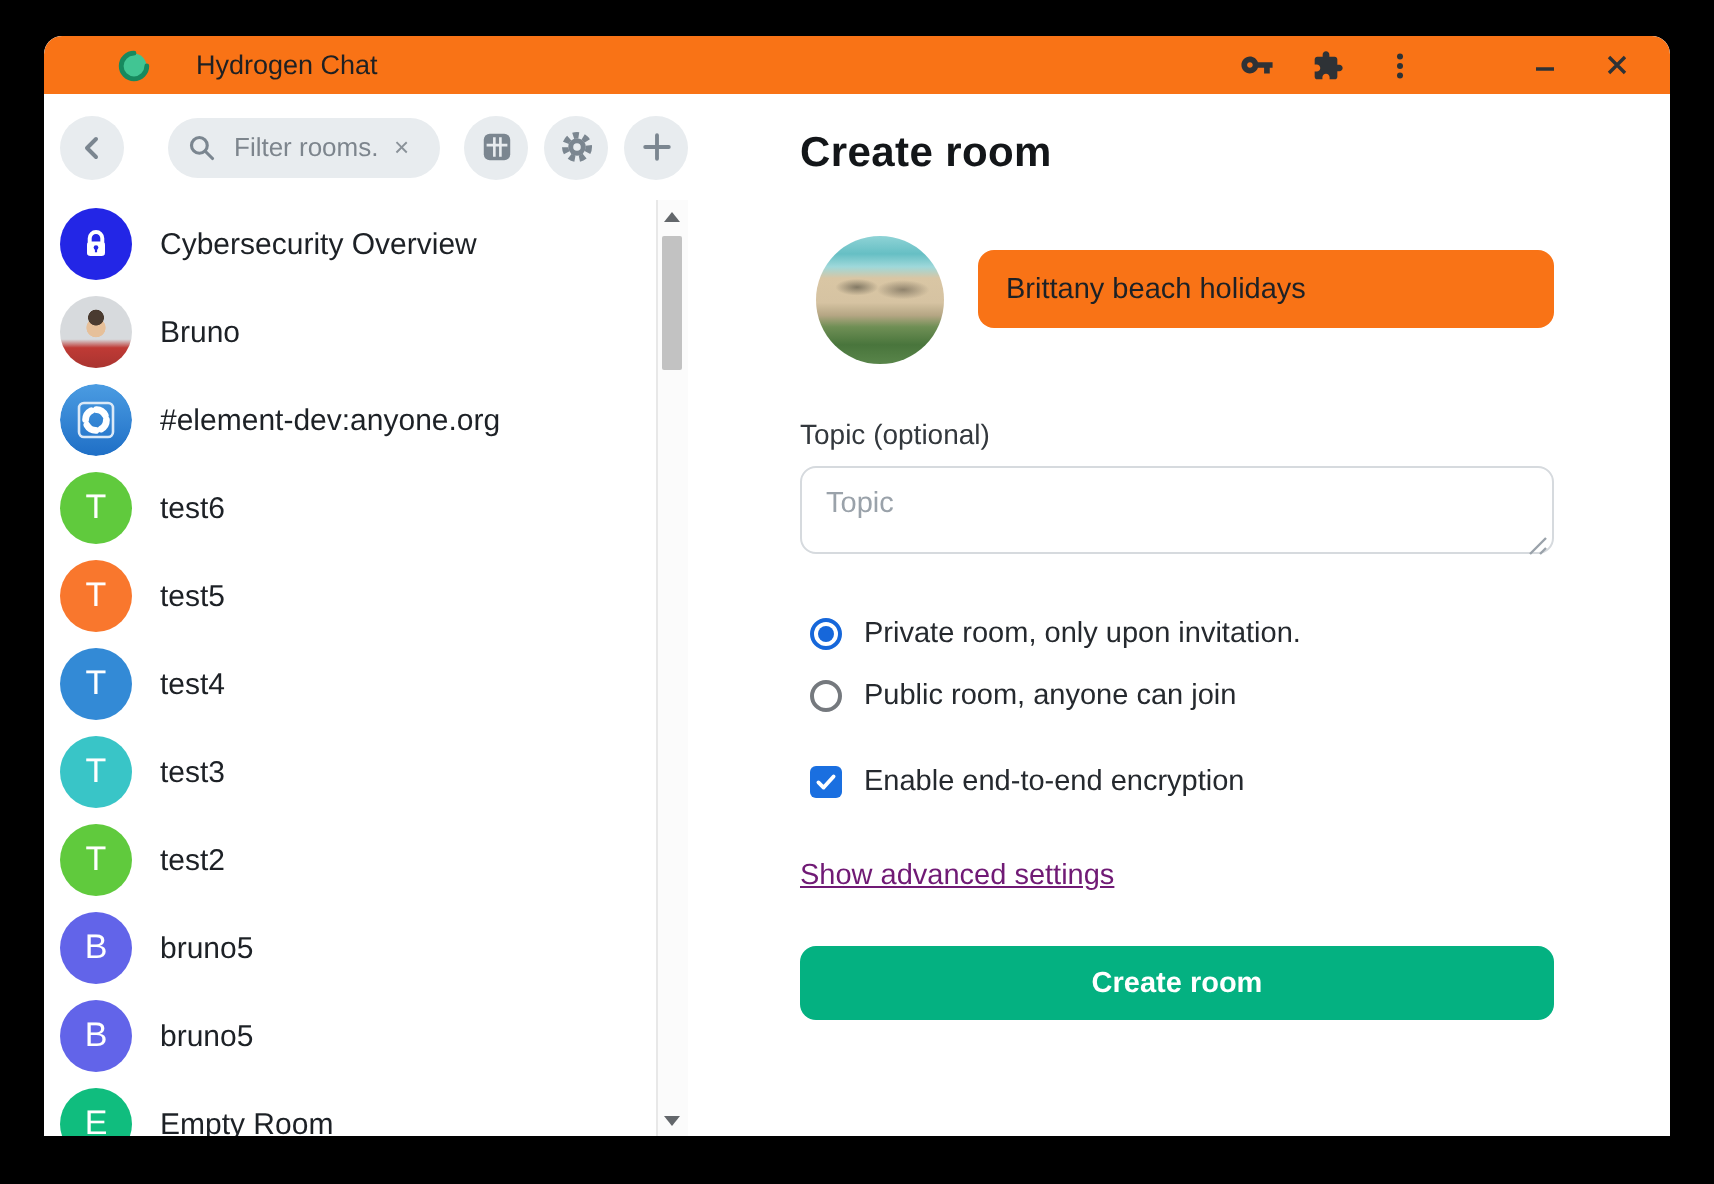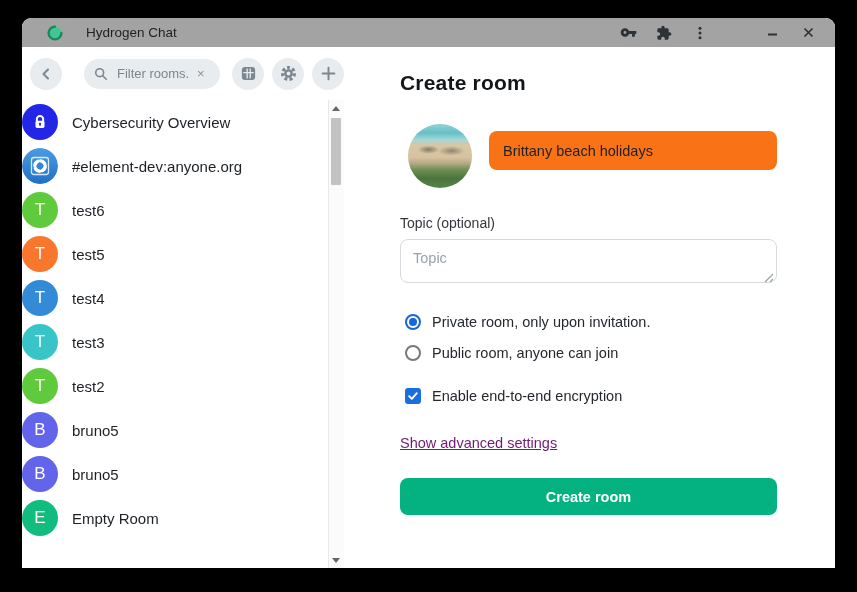--- a/index.html
+++ b/index.html
@@ -1,61 +1,61 @@
 <!DOCTYPE html>
 <html><head>
 <meta charset="utf-8">
 <style>
   html,body{margin:0;padding:0;background:#000;width:857px;height:592px;overflow:hidden;
     font-family:"Liberation Sans","DejaVu Sans",sans-serif;}
   .window{position:absolute;left:22px;top:18px;width:813px;height:550px;background:#fff;
     border-radius:9px 9px 0 0;overflow:hidden;display:flex;flex-direction:column;}
   
-  .titlebar{height:29px;background:#a3a3a3;display:flex;align-items:center;flex:0 0 auto;
-    padding:0 16px 0 25px;border-radius:9px 9px 0 0;}
+  .titlebar{height:29px;background:#f97316;display:flex;align-items:center;flex:0 0 auto;
+    padding:0 16px 0 37px;border-radius:9px 9px 0 0;}
   .app-icon{width:16px;height:16px;margin-right:23px;flex:0 0 auto;}
   .title-text{font-size:13.5px;color:#1f2023;flex:1 1 auto;}
   .tb-btn{display:flex;align-items:center;justify-content:center;width:22px;height:22px;cursor:default;}
   .tb-group{display:flex;align-items:center;gap:14px;}
   .tb-sep{width:22px;}
   
   .content{flex:1 1 auto;display:flex;min-height:0;background:#fff;}
   .sidebar{width:322px;flex:0 0 auto;display:flex;flex-direction:column;position:relative;min-height:0;}
   .side-controls{height:53px;display:flex;align-items:center;padding:0 0 0 8px;flex:0 0 auto;}
   .circ-btn{width:32px;height:32px;border-radius:50%;background:#e8ecef;display:flex;
     align-items:center;justify-content:center;flex:0 0 auto;}
   .filter-pill{height:30px;width:126px;border-radius:15px;background:#e8ecef;display:flex;
     align-items:center;padding:0 10px;margin:0 12px 0 22px;}
   .filter-pill input{border:none;background:transparent;outline:none;width:76px;font-size:13px;
     color:#3c4349;margin-left:7px;font-family:inherit;}
   .filter-pill input::placeholder{color:#7d858d;}
   .clear-x{color:#8a9299;font-size:13px;line-height:1;margin-left:2px;}
   .grid-gap{display:flex;gap:8px;}
   
-  .room-list{flex:1 1 auto;overflow:hidden;}
+  .room-list{flex:1 1 auto;overflow:hidden;padding-left:8px;}
   .room-row{height:44px;display:flex;align-items:center;}
   .avatar{width:36px;height:36px;border-radius:50%;display:flex;align-items:center;justify-content:center;
     color:#fff;font-size:17px;flex:0 0 auto;overflow:hidden;}
   .room-label{margin-left:14px;font-size:15px;color:#1d2126;white-space:nowrap;}
   .av-bruno{background:
     radial-gradient(circle 9px at 50% 30%, #4a3b30 0%, #4a3b30 42%, transparent 46%),
     radial-gradient(circle 8px at 50% 44%, #e6c09a 0%, #e6c09a 58%, transparent 62%),
     linear-gradient(180deg,#d7dadd 0%,#d7dadd 60%,#bf3a35 72%,#a93430 100%);}
   
   .scrollbar{position:absolute;right:0;top:53px;bottom:0;width:15px;background:#fbfbfb;
     border-left:1px solid #e8e8e8;}
   .sb-arrow{position:absolute;left:0;width:14px;height:14px;display:flex;align-items:center;justify-content:center;}
   .sb-arrow.up{top:1px;} .sb-arrow.down{bottom:1px;}
   .tri-up{width:0;height:0;border-left:4px solid transparent;border-right:4px solid transparent;
     border-bottom:5px solid #63676b;}
   .tri-down{width:0;height:0;border-left:4px solid transparent;border-right:4px solid transparent;
     border-top:5px solid #63676b;}
   .sb-thumb{position:absolute;left:2px;width:10px;top:18px;height:67px;background:#c2c2c2;border-radius:1px;}
   
-  .main{flex:1 1 auto;padding:24px 58px 0 56px;min-width:0;}
+  .main{flex:1 1 auto;padding:18px 58px 0 56px;min-width:0;}
   .main h1{margin:0;font-size:21px;font-weight:700;color:#131619;letter-spacing:.2px;}
   .form-row{display:flex;margin-top:29px;align-items:flex-start;}
   .room-photo{width:64px;height:64px;border-radius:50%;margin-left:8px;flex:0 0 auto;background:
     radial-gradient(18px 7px at 32% 40%, rgba(60,58,48,.55), transparent 60%),
     radial-gradient(22px 8px at 68% 42%, rgba(72,66,55,.5), transparent 60%),
     linear-gradient(180deg,#8fd3d6 0%,#66bfc4 14%,#9ed8da 24%,#d9c6a4 33%,#d6c3a2 52%,
       #b5a684 62%,#6f8f55 71%,#49753c 85%,#59854a 100%);}
   .name-group{flex:1 1 auto;margin-left:17px;}
   .field-label{font-size:14px;color:#33383d;}
   .name-input{margin-top:7px;width:100%;box-sizing:border-box;height:39px;border:none;outline:none;
@@ -171,20 +171,24 @@
               <svg width="18" height="18" viewBox="0 0 20 20">
                 <path d="M6.5 9 V6.8 a3.5 3.5 0 0 1 7 0 V9" fill="none" stroke="#fff" stroke-width="2.2"></path>
                 <rect x="5" y="8.6" width="10" height="8" rx="1.8" fill="#fff"></rect>
                 <circle cx="10" cy="12" r="1.3" fill="#2326e6"></circle>
                 <rect x="9.4" y="12.4" width="1.2" height="2.2" fill="#2326e6"></rect>
               </svg>
             </div>
             <div class="room-label">Cybersecurity Overview</div>
           </div>
           <div class="room-row">
+            <div class="avatar av-bruno"></div>
+            <div class="room-label">Bruno</div>
+          </div>
+          <div class="room-row">
             <div class="avatar">
               <svg width="36" height="36" viewBox="0 0 36 36">
                 <defs>
                   <linearGradient id="eg" x1="0" y1="0" x2="0" y2="1">
                     <stop offset="0" stop-color="#4b9ce2"></stop>
                     <stop offset="1" stop-color="#1f6fc6"></stop>
                   </linearGradient>
                 </defs>
                 <circle cx="18" cy="18" r="18" fill="url(#eg)"></circle>
                 <rect x="9.5" y="9.5" width="17" height="17" rx="2.5" fill="none" stroke="#dbe9f7" stroke-width="1.3"></rect>

